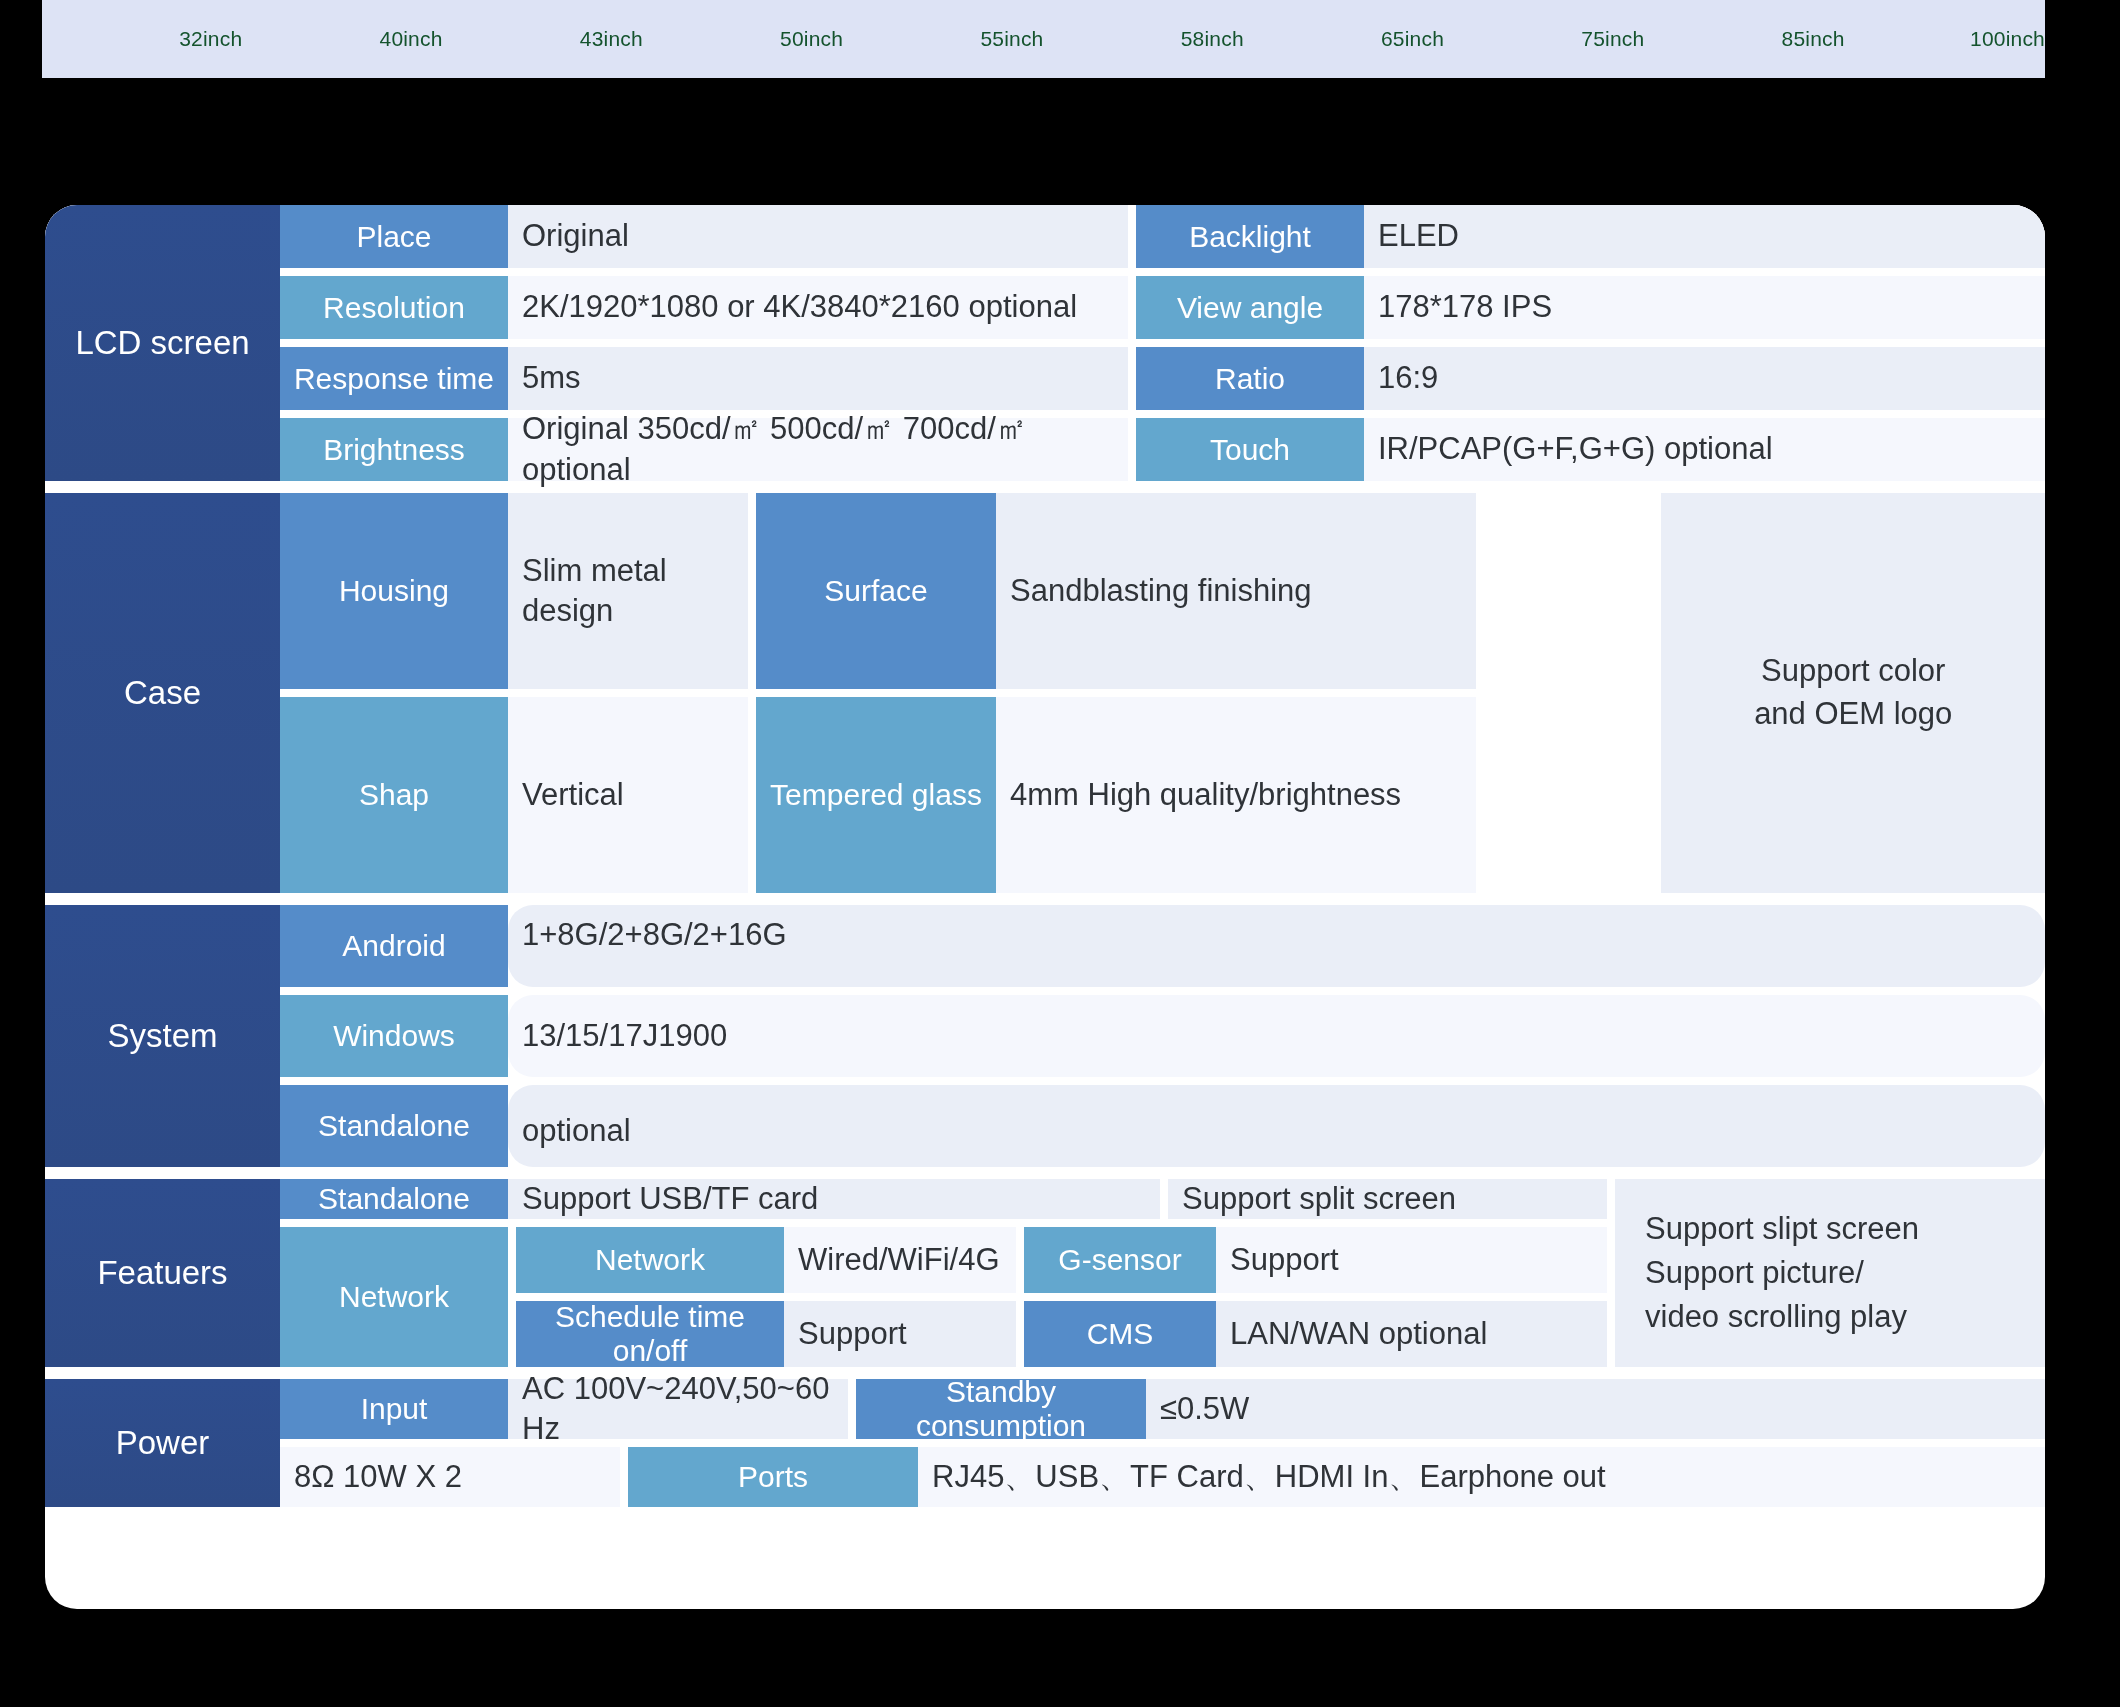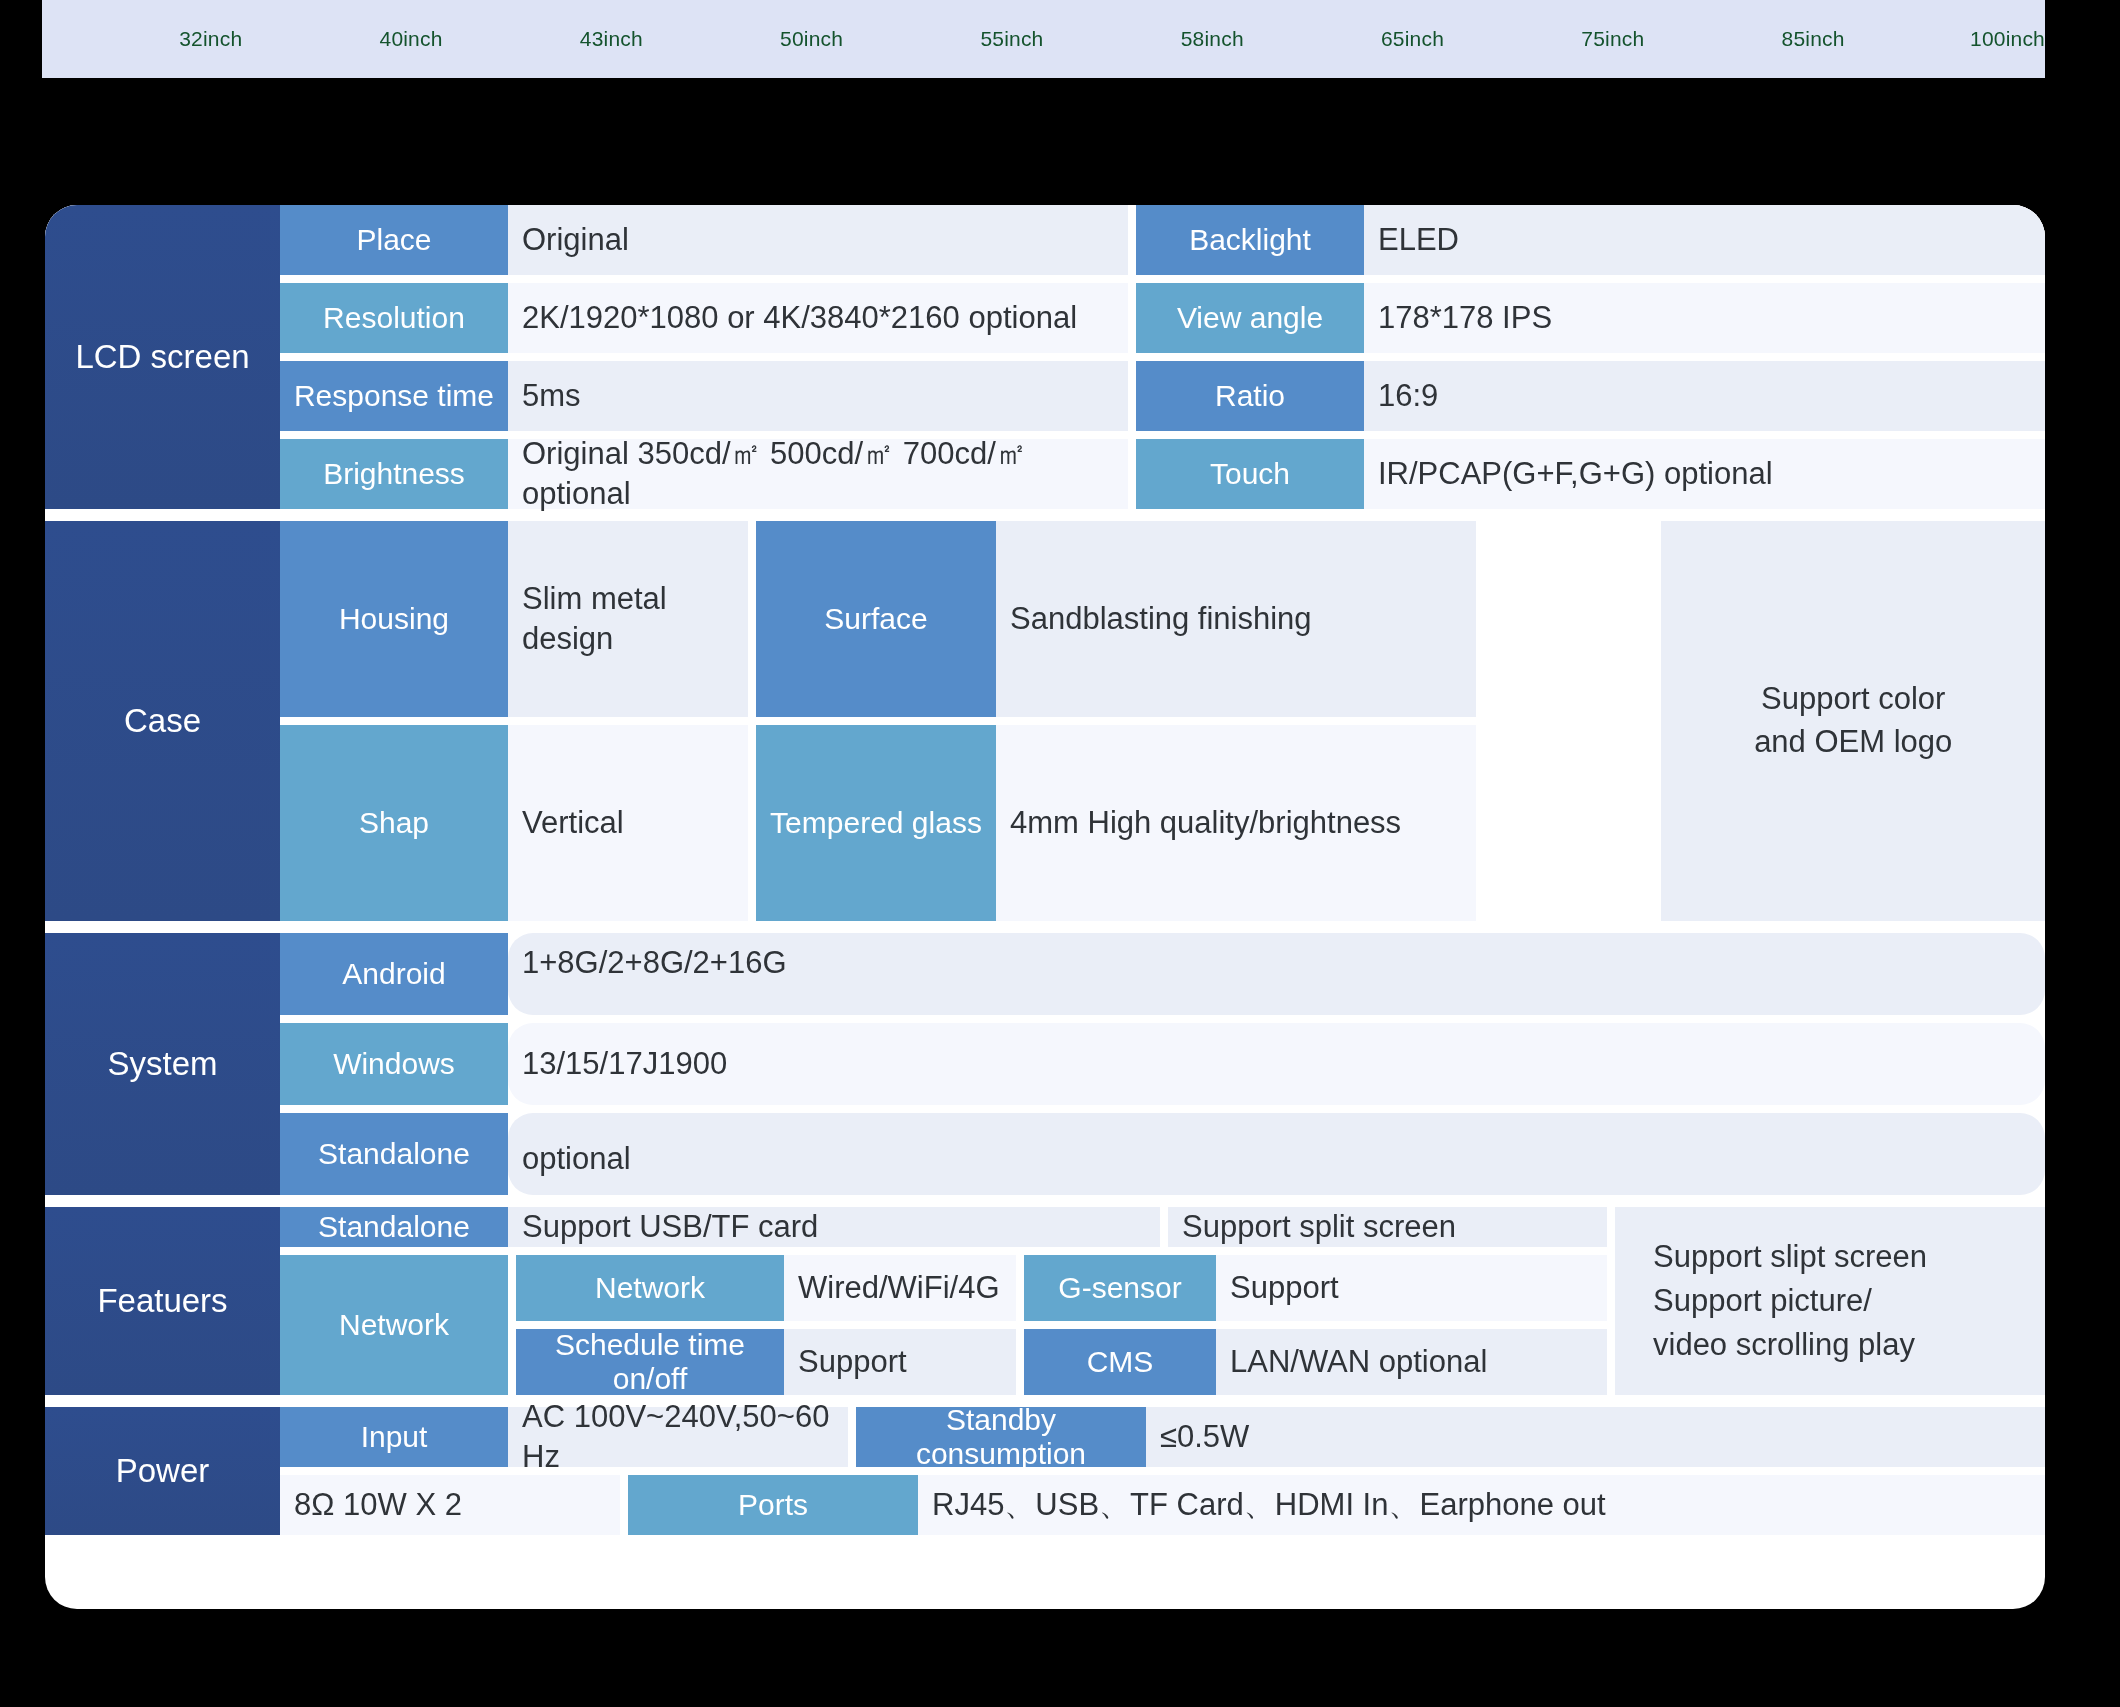--- a/index.html
+++ b/index.html
@@ -91,21 +91,21 @@
     line-height: 1.30;
   }
   .val.d { background: #eaeef7; }   
   .val.l { background: #f5f7fd; }
   .val.top { align-items: flex-start; padding-top: 10px; }
   .val.bottom { align-items: flex-end; padding-bottom: 16px; }
 
   .gapx { width: 8px; flex: 0 0 8px; background: #ffffff; }
 
   
-  #sec-lcd .rows .row { height: 70px; }
+  #sec-lcd .rows .row { height: 63px; }
   #sec-lcd .lbl { flex: 0 0 228px; }
   #sec-lcd .val.main { flex: 0 0 620px; }
   #sec-lcd .val.side { flex: 1 1 auto; }
 
   
   #sec-case .rows .row { height: 196px; }
   #sec-case .lbl.k1 { flex: 0 0 228px; }
   #sec-case .val.v1 { flex: 0 0 240px; }
   #sec-case .lbl.k2 { flex: 0 0 240px; }
   #sec-case .val.v2 { flex: 0 0 480px; }
@@ -139,21 +139,21 @@
   #sec-feat .r1 .val.v1 { flex: 0 0 652px; }
   #sec-feat .r1 .val.v2 { flex: 1 1 auto; }
   #sec-feat .right-note {
     flex: 0 0 430px;
     background: #eaeef7;
     color: #2f3338;
     font-size: 31px;
     display: flex;
     align-items: center;
     justify-content: flex-start;
-    padding-left: 38px;
+    padding-left: 30px;
     white-space: pre-line;
     line-height: 1.42;
     margin-left: 8px;
   }
   #sec-feat .outer { display: flex; flex: 1 1 auto; }
   #sec-feat .stack { display: flex; flex-direction: column; flex: 1 1 auto; }
 
   
   #sec-pow .rows .row { height: 60px; justify-content: space-between; }
   #sec-pow .lbl.k1 { flex: 0 0 228px; }

